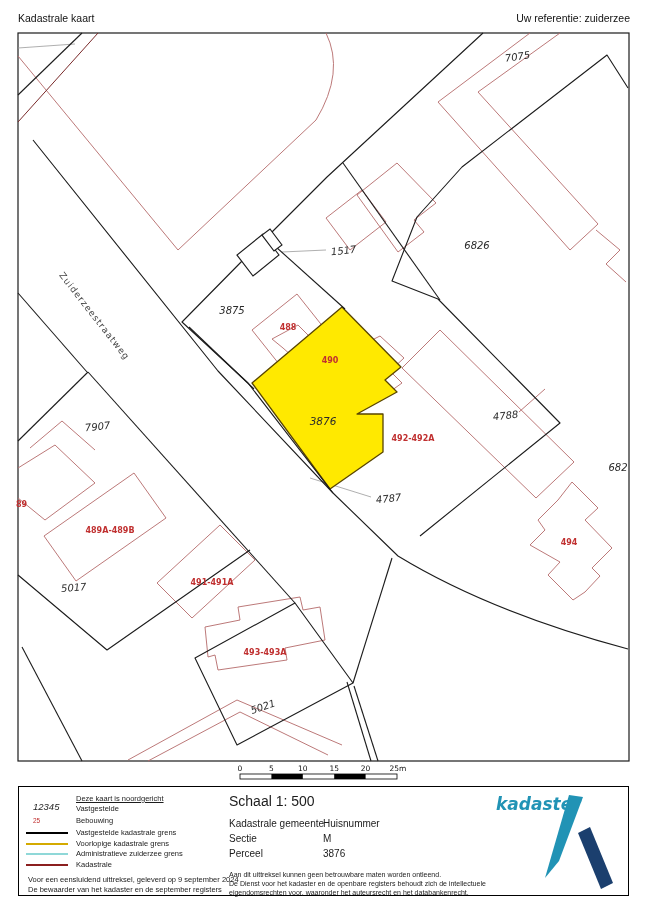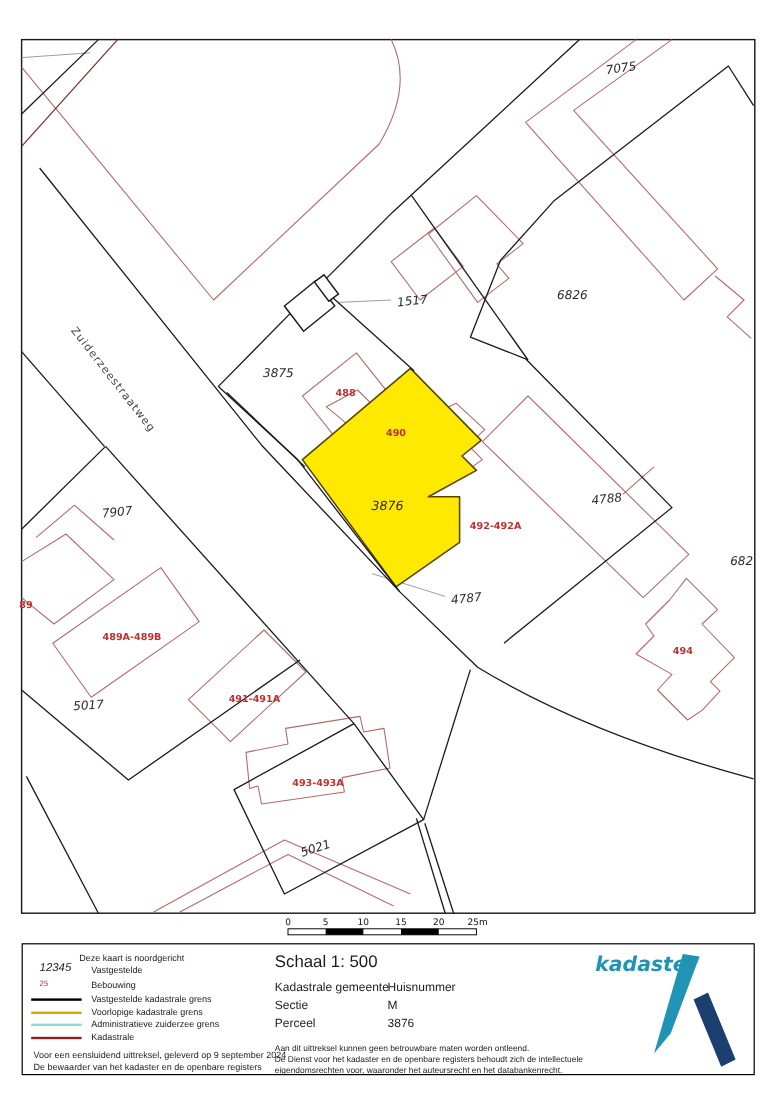--- a/index.html
+++ b/index.html
@@ -23,40 +23,44 @@
   text.road{font:9px "DejaVu Sans", sans-serif;fill:#444;text-anchor:middle;letter-spacing:1px;}
   text.st{font:7.5px "DejaVu Sans", sans-serif;fill:#111;text-anchor:middle;}
   .sb-out{fill:#fff;stroke:#000;stroke-width:0.8;}
   .sb-seg{fill:#000;}
   
   .legend{position:absolute;left:18px;top:786px;width:611px;height:110px;border:1.2px solid #000;
     box-sizing:border-box;font-size:7.5px;}
   .legend .abs{position:absolute;white-space:nowrap;}
   .sample{position:absolute;left:7px;width:42px;height:1.5px;}
   .s-num{position:absolute;left:14px;width:38px;}
-  .north{left:47px;top:7px;}
+  .north{left:57px;top:7px;text-decoration:underline;}
   .lbl{left:57px;}
   .it{font-style:italic;font-size:9.5px;color:#222;}
   .huis{color:var(--red_label,#c03030);font-size:6.5px;}
   .foot{left:9px;color:#222;}
   .mid-title{left:210px;top:6px;font-size:14px;}
   .mid-lbl{left:210px;font-size:10px;}
   .mid-val{left:304px;font-size:10px;}
   .disc{left:210px;font-size:7px;color:#222;}
   .logo-text{left:477px;top:7px;font:italic bold 17px "DejaVu Sans", sans-serif;
     color:var(--logo_teal,#2193b5);}
   .logo-svg{position:absolute;left:500px;top:0;}
   .lg-teal{fill:var(--logo_teal,#2193b5);}
   .lg-navy{fill:var(--logo_navy,#1b3f6e);}
 </style>
 </head>
 <body>
 
 <div class="page">
 
+  <div class="hdr">
+    <span>Kadastrale kaart</span>
+    <span>Uw referentie: zuiderzee</span>
+  </div>
 
   <svg class="map" width="647" height="915" viewBox="0 0 647 915">
 
     <rect class="bb" x="18" y="33" width="611" height="728"></rect>
 
     <g>
       <path class="gl" d="M18,48 L75,44"></path>
       <path class="gl" d="M282,252 L326,250"></path>
       <path class="gl" d="M310,478 L371,497"></path>
     </g>
@@ -160,21 +164,21 @@
     <div class="sample" style="top:56px;background:var(--provisional,#d4aa00)"></div>
     <span class="abs lbl" style="top:52px">Voorlopige kadastrale grens</span>
 
     <div class="sample" style="top:66px;background:var(--administrative,#8fd8d8)"></div>
     <span class="abs lbl" style="top:62px">Administratieve zuiderzee grens</span>
 
     <div class="sample" style="top:77px;background:var(--bebouwing,#8b1f1f)"></div>
     <span class="abs lbl" style="top:73px">Kadastrale</span>
 
     <span class="abs foot" style="top:88px">Voor een eensluidend uittreksel, geleverd op 9 september 2024</span>
-    <span class="abs foot" style="top:98px">De bewaarder van het kadaster en de openbare registers</span>
+    <span class="abs foot" style="top:98px">De bewaarder van het kadaster en de september registers</span>
 
     <span class="abs mid-title">Schaal 1: 500</span>
     <span class="abs mid-lbl" style="top:31px">Kadastrale gemeente</span>
     <span class="abs mid-val" style="top:31px">Huisnummer</span>
     <span class="abs mid-lbl" style="top:46px">Sectie</span>
     <span class="abs mid-val" style="top:46px">M</span>
     <span class="abs mid-lbl" style="top:61px">Perceel</span>
     <span class="abs mid-val" style="top:61px">3876</span>
 
     <span class="abs disc" style="top:84px">Aan dit uittreksel kunnen geen betrouwbare maten worden ontleend.</span>

